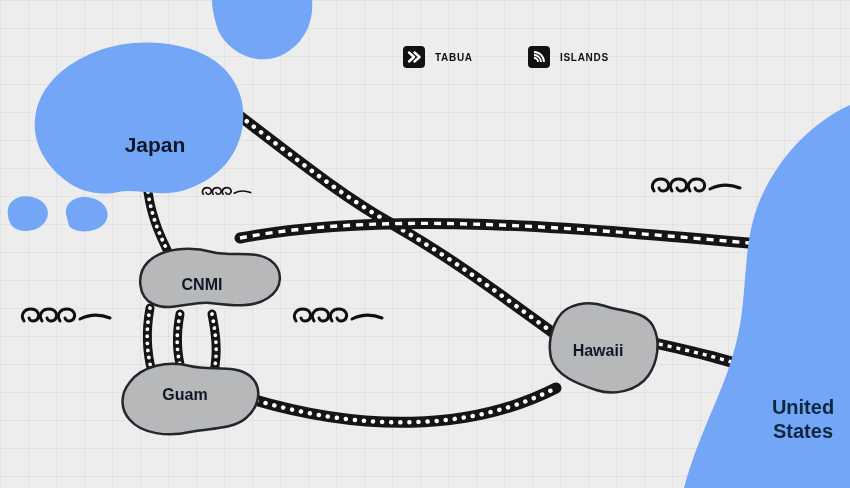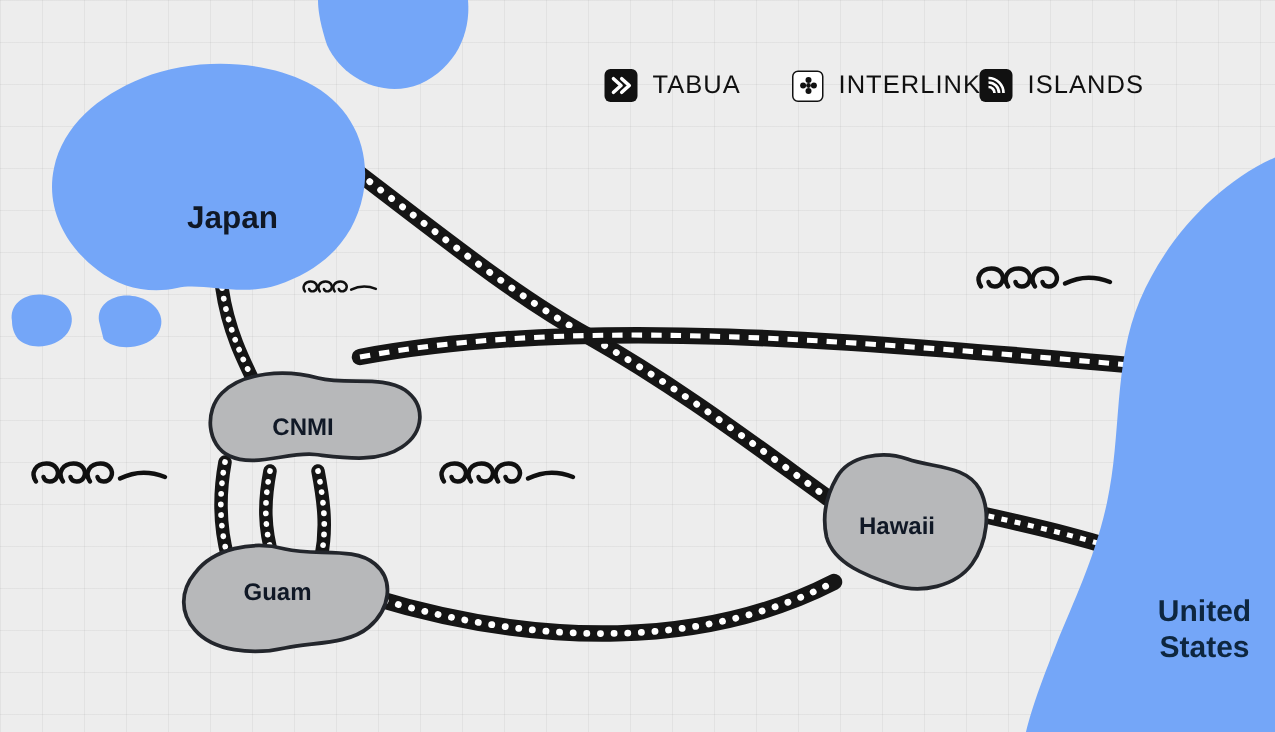--- a/index.html
+++ b/index.html
@@ -35,21 +35,21 @@
   .lbl-us{font-size:20px;fill:#0e2740;}
 
   
   .legend{position:absolute;left:403px;top:30px;width:345px;color:#101010;}
   .legend-title{font-size:11px;font-weight:700;letter-spacing:.4px;white-space:nowrap;}
   .legend-title .abbr{font-size:14px;letter-spacing:.5px;margin-right:3px;}
   .legend-grid{display:grid;grid-template-columns:125px 125px 110px;row-gap:14px;margin-top:16px;}
   .legend-item{display:flex;align-items:center;gap:10px;}
   .legend-icon{width:22px;height:22px;border-radius:4px;background:#111;display:flex;align-items:center;justify-content:center;flex:0 0 auto;}
   .legend-icon.light{background:#fff;border:1.5px solid #111;width:19px;height:19px;}
-  .legend-label{font-size:17px;font-weight:400;letter-spacing:.7px;}
+  .legend-label{font-size:10px;font-weight:700;letter-spacing:.7px;}
 </style>
 </head>
 <body>
 
 <div class="stage">
 
   <svg class="map-svg" width="850" height="488" viewBox="0 0 850 488" xmlns="http://www.w3.org/2000/svg">
 
     <defs>
       <g id="wave-shape">
@@ -137,32 +137,20 @@
         <span class="legend-icon">
           <svg width="14" height="14" viewBox="0 0 14 14">
             <path d="M2,2.5 L7,7 L2,11.5" fill="none" stroke="#fff" stroke-width="2.4" stroke-linecap="round" stroke-linejoin="round"></path>
             <path d="M7.5,2.5 L12.5,7 L7.5,11.5" fill="none" stroke="#fff" stroke-width="2.4" stroke-linecap="round" stroke-linejoin="round"></path>
           </svg>
         </span>
         <span class="legend-label">TABUA</span>
       </div>
 
 
-      <div class="legend-item">
-        <span class="legend-icon light">
-          <svg width="14" height="14" viewBox="0 0 14 14">
-            <circle cx="7" cy="3.4" r="2" fill="#111"></circle>
-            <circle cx="7" cy="10.6" r="2" fill="#111"></circle>
-            <circle cx="3.4" cy="7" r="2" fill="#111"></circle>
-            <circle cx="10.6" cy="7" r="2" fill="#111"></circle>
-            <circle cx="7" cy="7" r="1.6" fill="#111"></circle>
-          </svg>
-        </span>
-        <span class="legend-label">INTERLINK</span>
-      </div>
 
       <div class="legend-item">
         <span class="legend-icon">
           <svg width="14" height="14" viewBox="0 0 14 14">
             <path d="M2,8 A4 4 0 0 1 6,12" fill="none" stroke="#fff" stroke-width="1.8"></path>
             <path d="M2,5 A7 7 0 0 1 9,12" fill="none" stroke="#fff" stroke-width="1.8"></path>
             <path d="M2,2 A10 10 0 0 1 12,12" fill="none" stroke="#fff" stroke-width="1.8"></path>
           </svg>
         </span>
         <span class="legend-label">ISLANDS</span>

